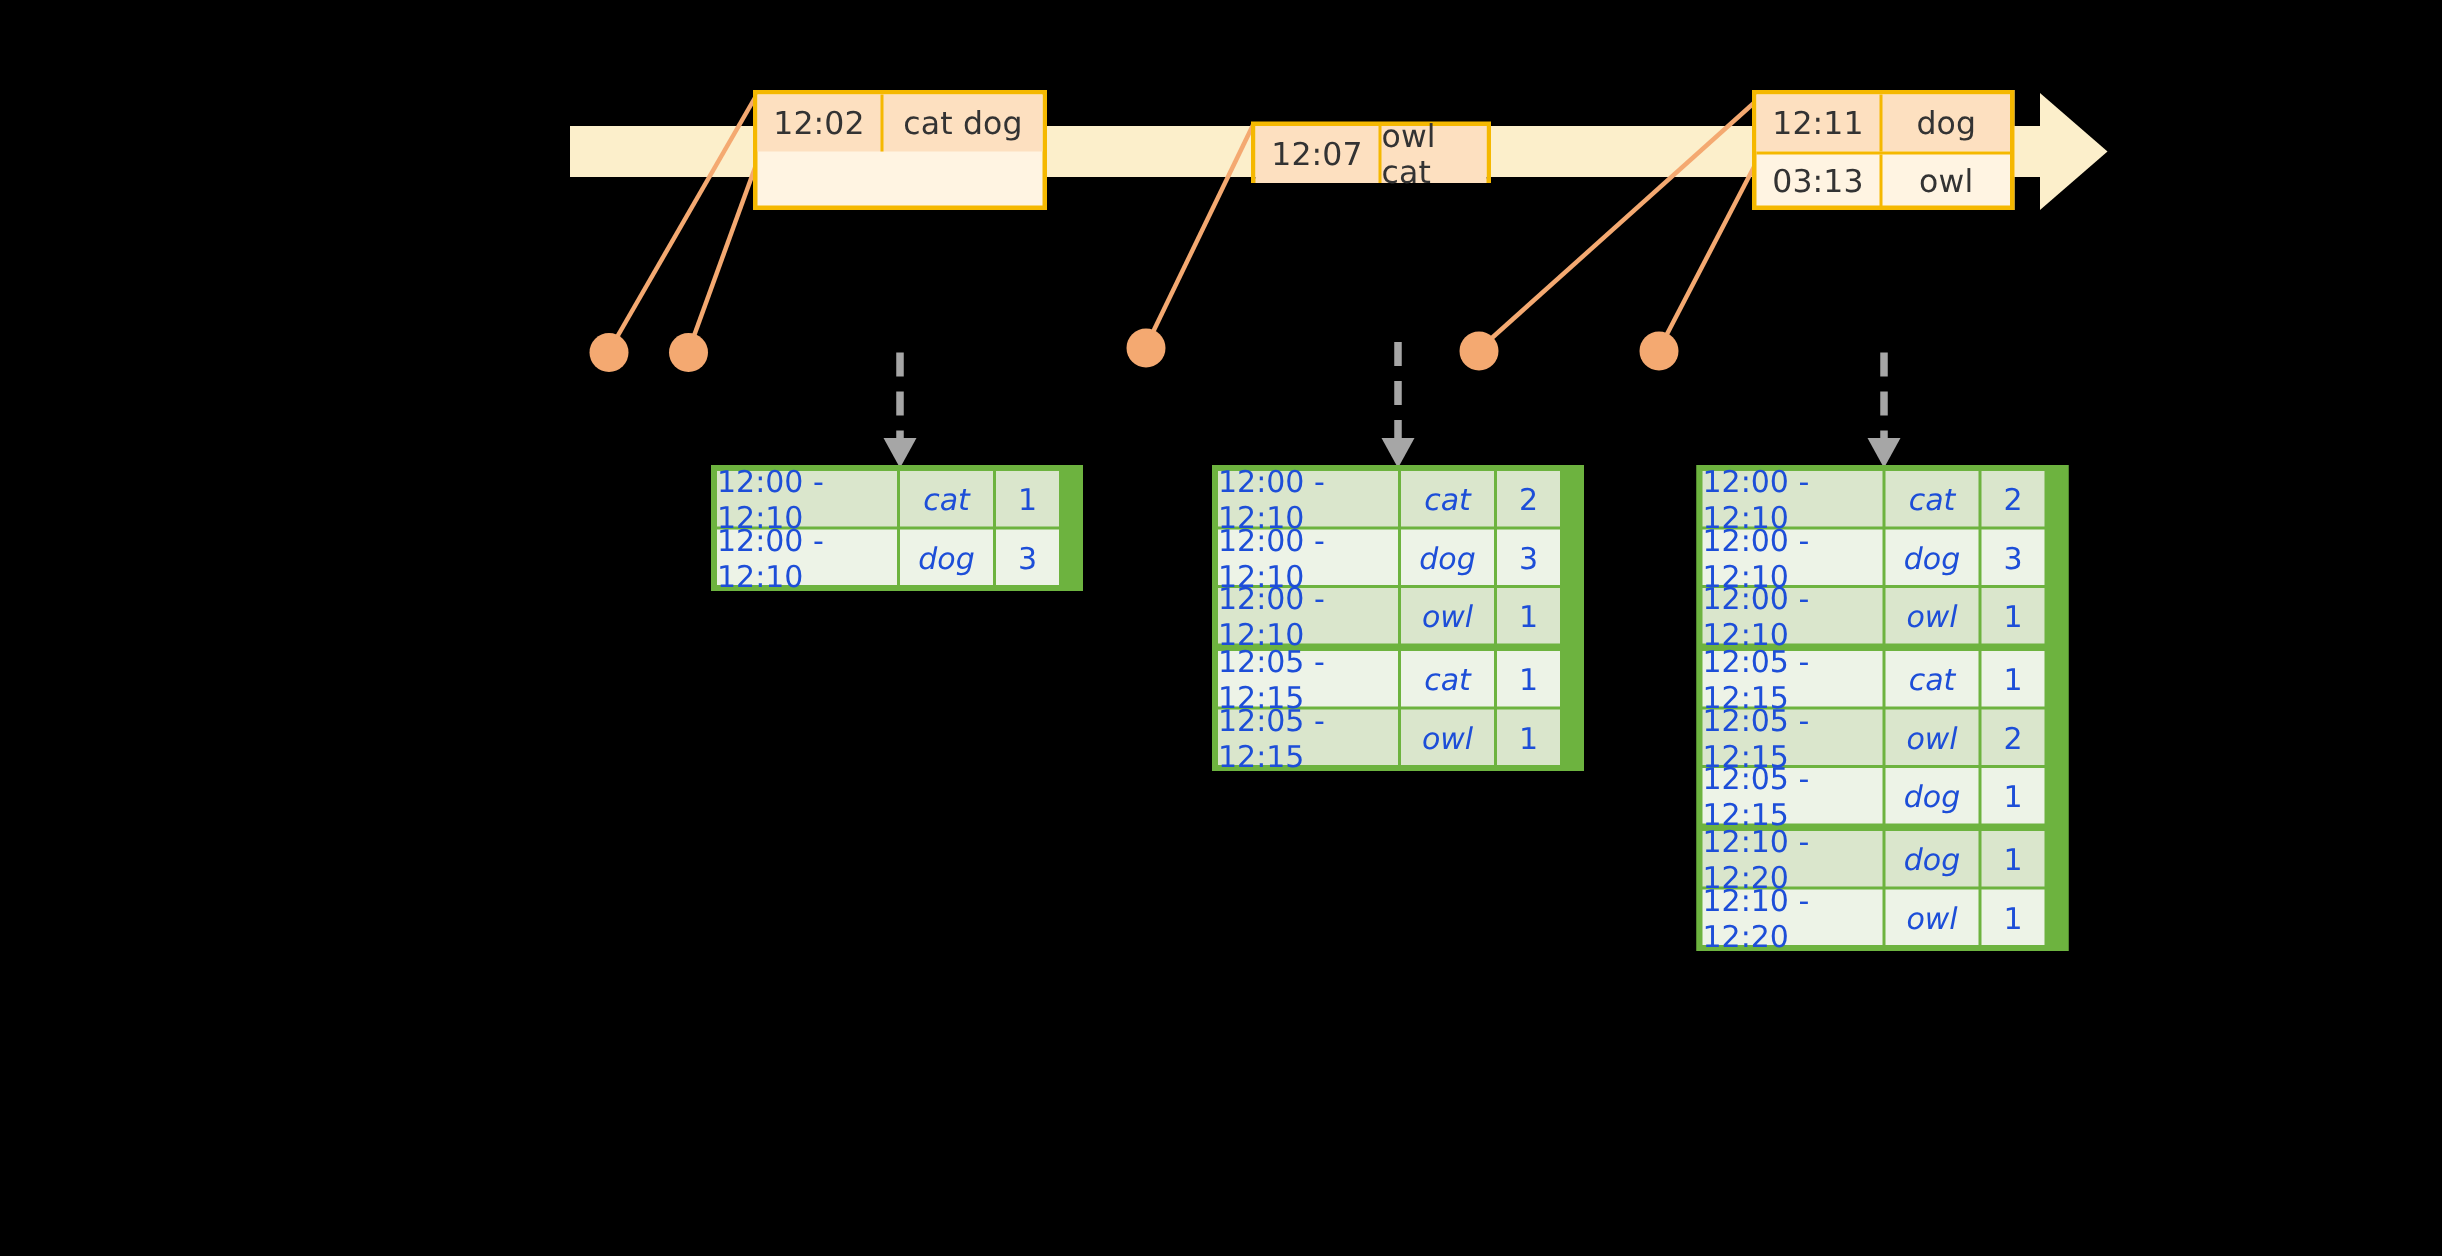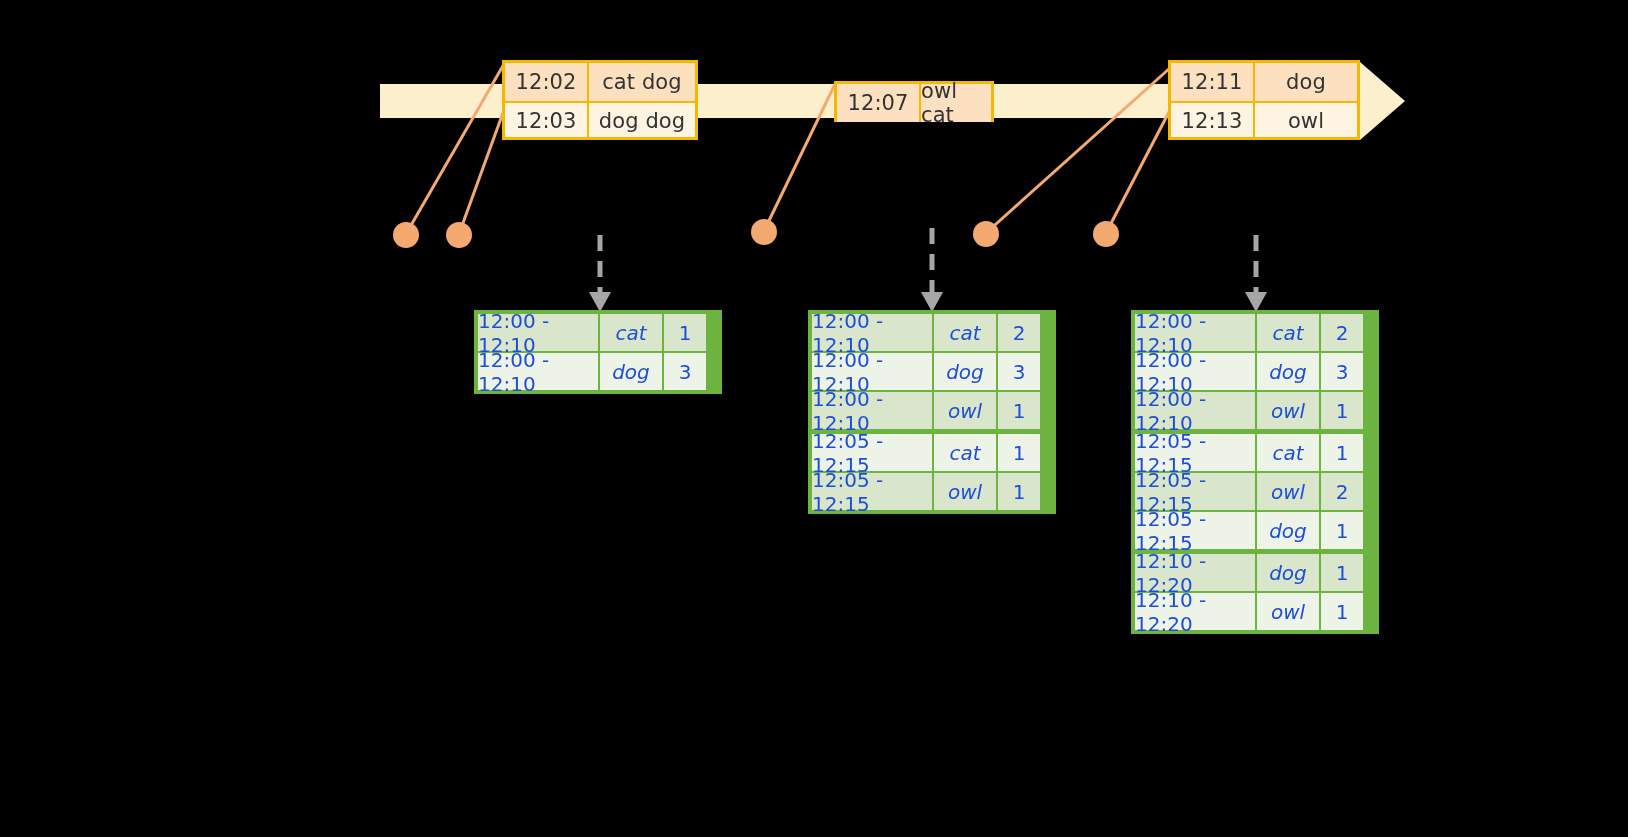--- a/index.html
+++ b/index.html
@@ -94,40 +94,36 @@
       <polygon points="921,292 943,292 932,312"></polygon>
       <polygon points="1245,292 1267,292 1256,312"></polygon>
     </g>
   </svg>
 
   <div class="evt" style="left:502px;top:60px;width:196px;height:80px;">
     <div class="row shade">
       <div class="cell time">12:02</div>
       <div class="cell words">cat dog</div>
     </div>
-    <div class="row">
-      <div class="cell time">12:03</div>
-      <div class="cell words">dog dog</div>
-    </div>
   </div>
 
   <div class="evt" style="left:834px;top:81px;width:160px;height:41px;">
     <div class="row shade">
       <div class="cell time">12:07</div>
       <div class="cell words">owl cat</div>
     </div>
   </div>
 
-  <div class="evt" style="left:1168px;top:60px;width:192px;height:80px;">
+  <div class="evt" style="left:1168px;top:60px;width:175px;height:80px;">
     <div class="row shade">
       <div class="cell time">12:11</div>
       <div class="cell words">dog</div>
     </div>
     <div class="row">
-      <div class="cell time">12:13</div>
+      <div class="cell time">03:13</div>
       <div class="cell words">owl</div>
     </div>
   </div>
 
   <div class="tbl" id="tbl0" style="left:474px;top:310px;width:248px;">
       <div class="trow alt">
         <div class="tcell c-win">12:00 - 12:10</div>
         <div class="tcell c-word">cat</div>
         <div class="tcell c-cnt">1</div>
       </div>

